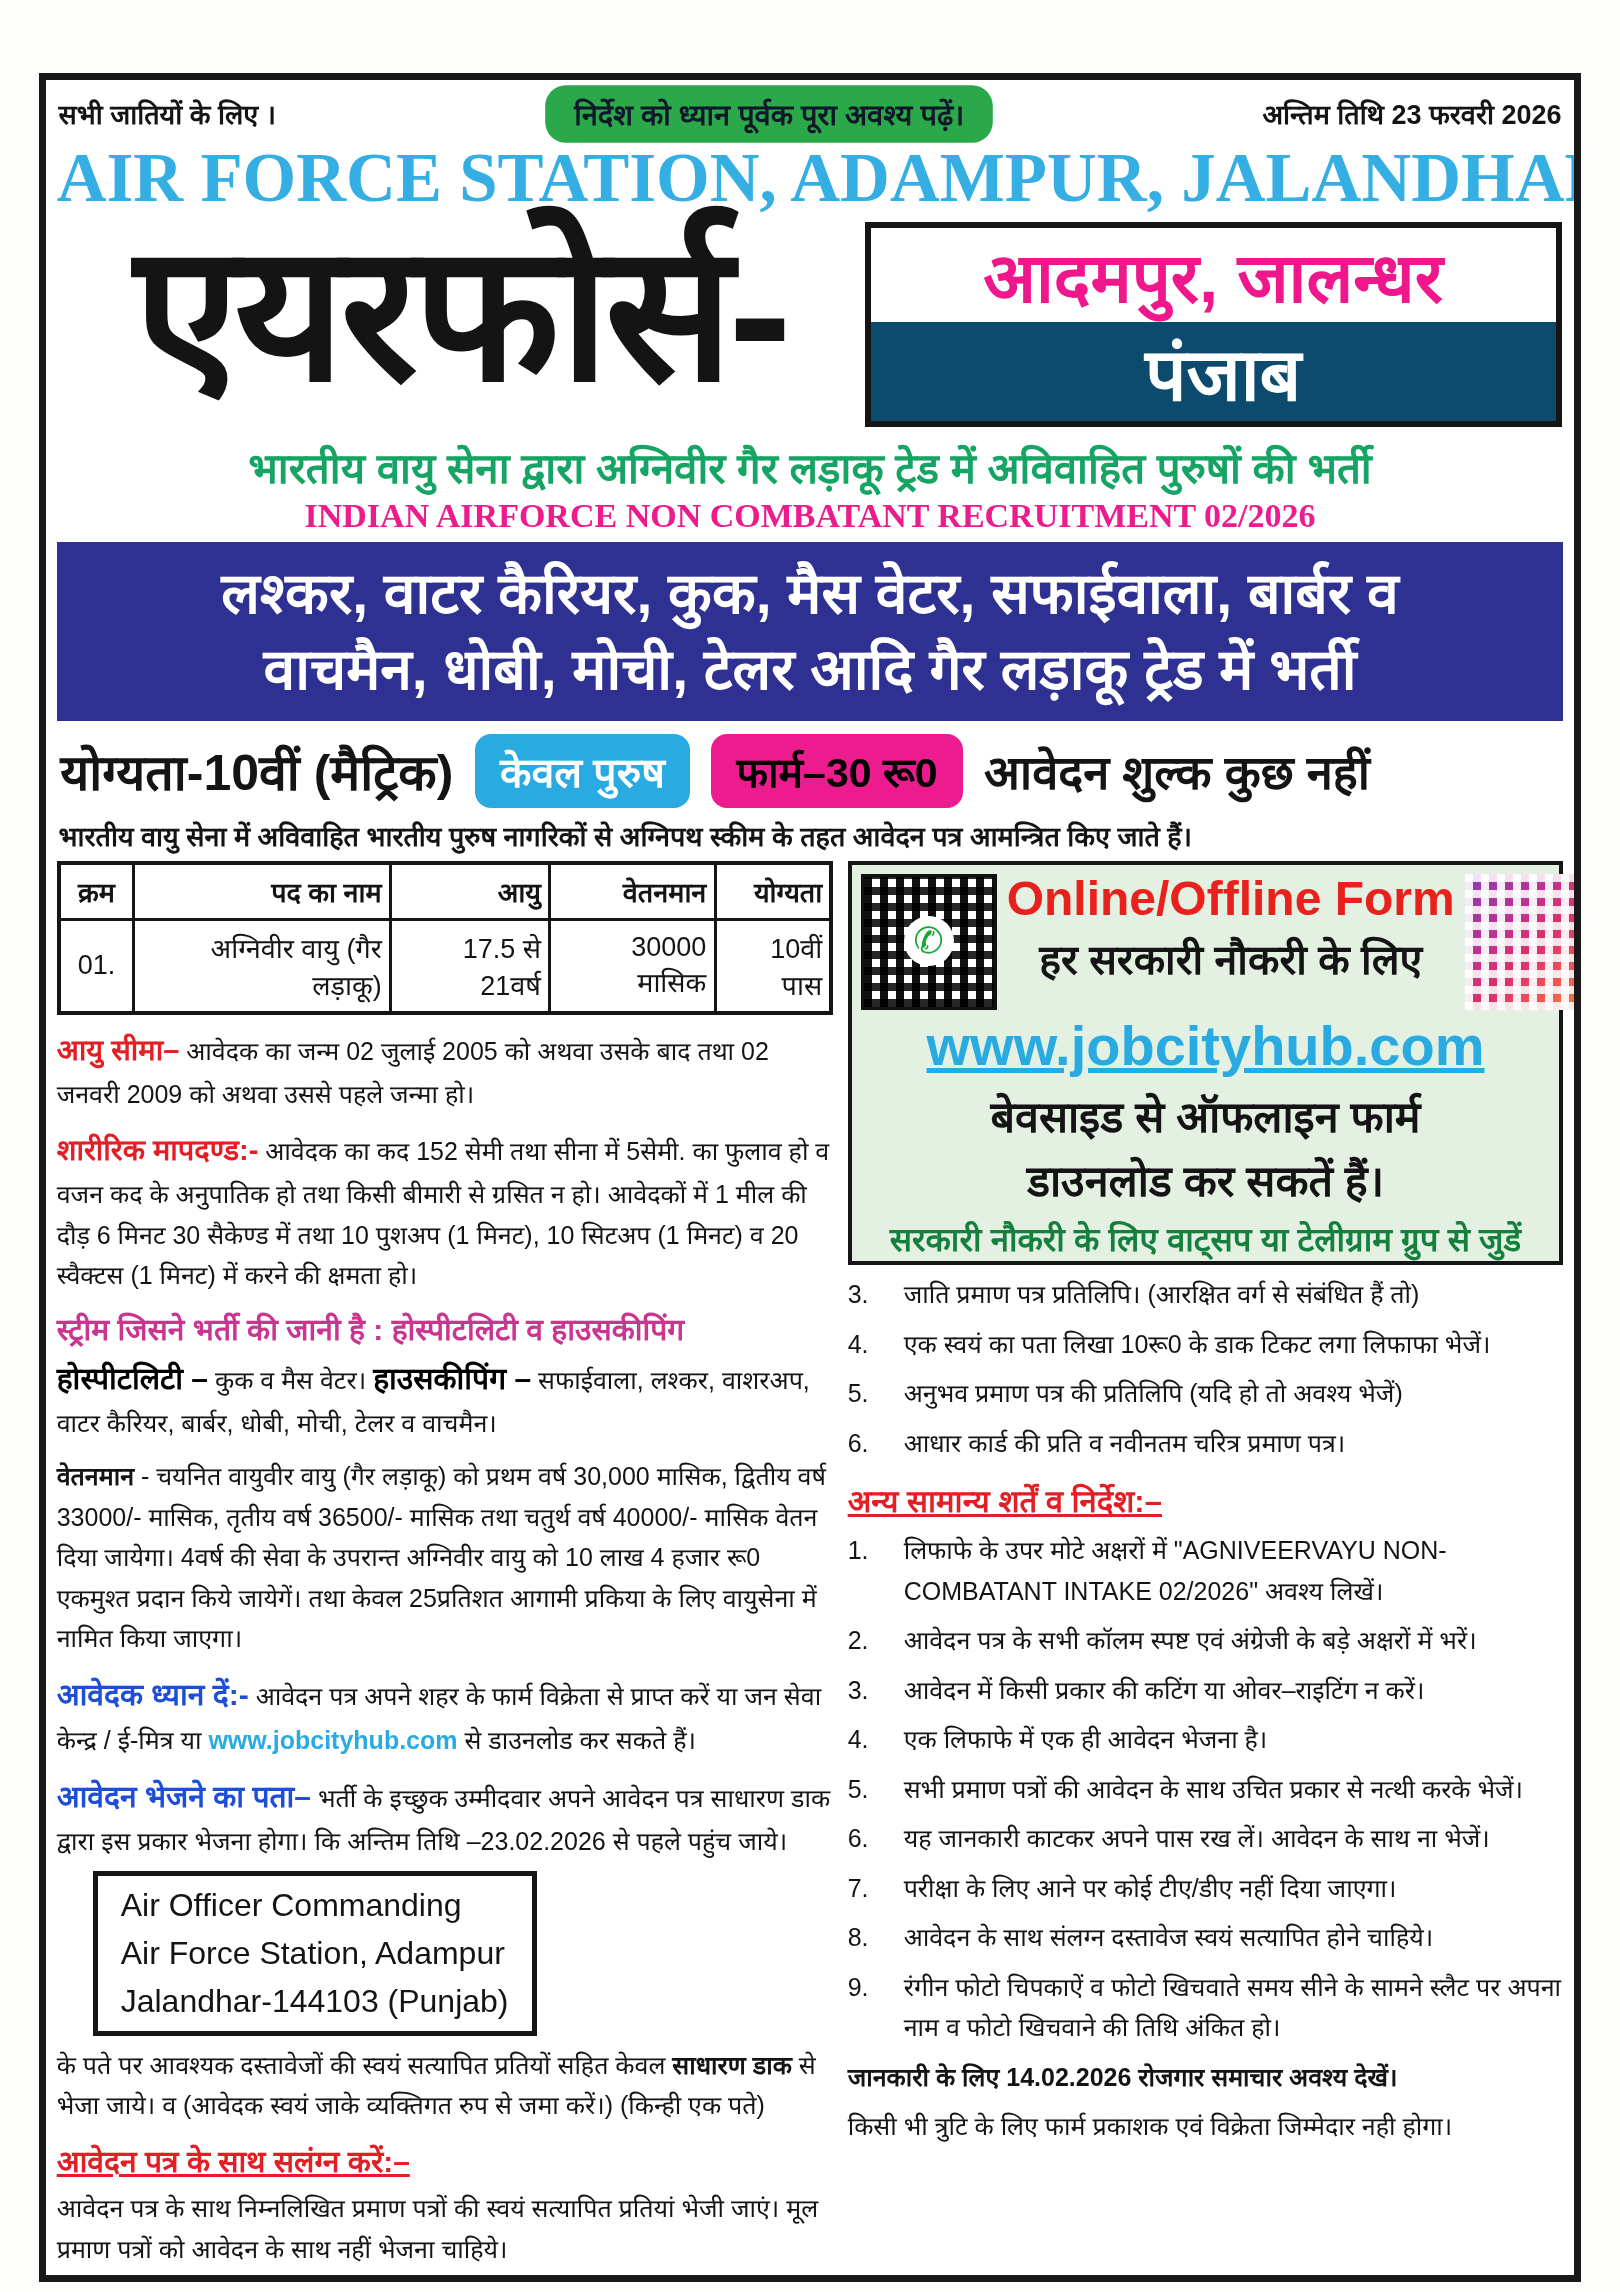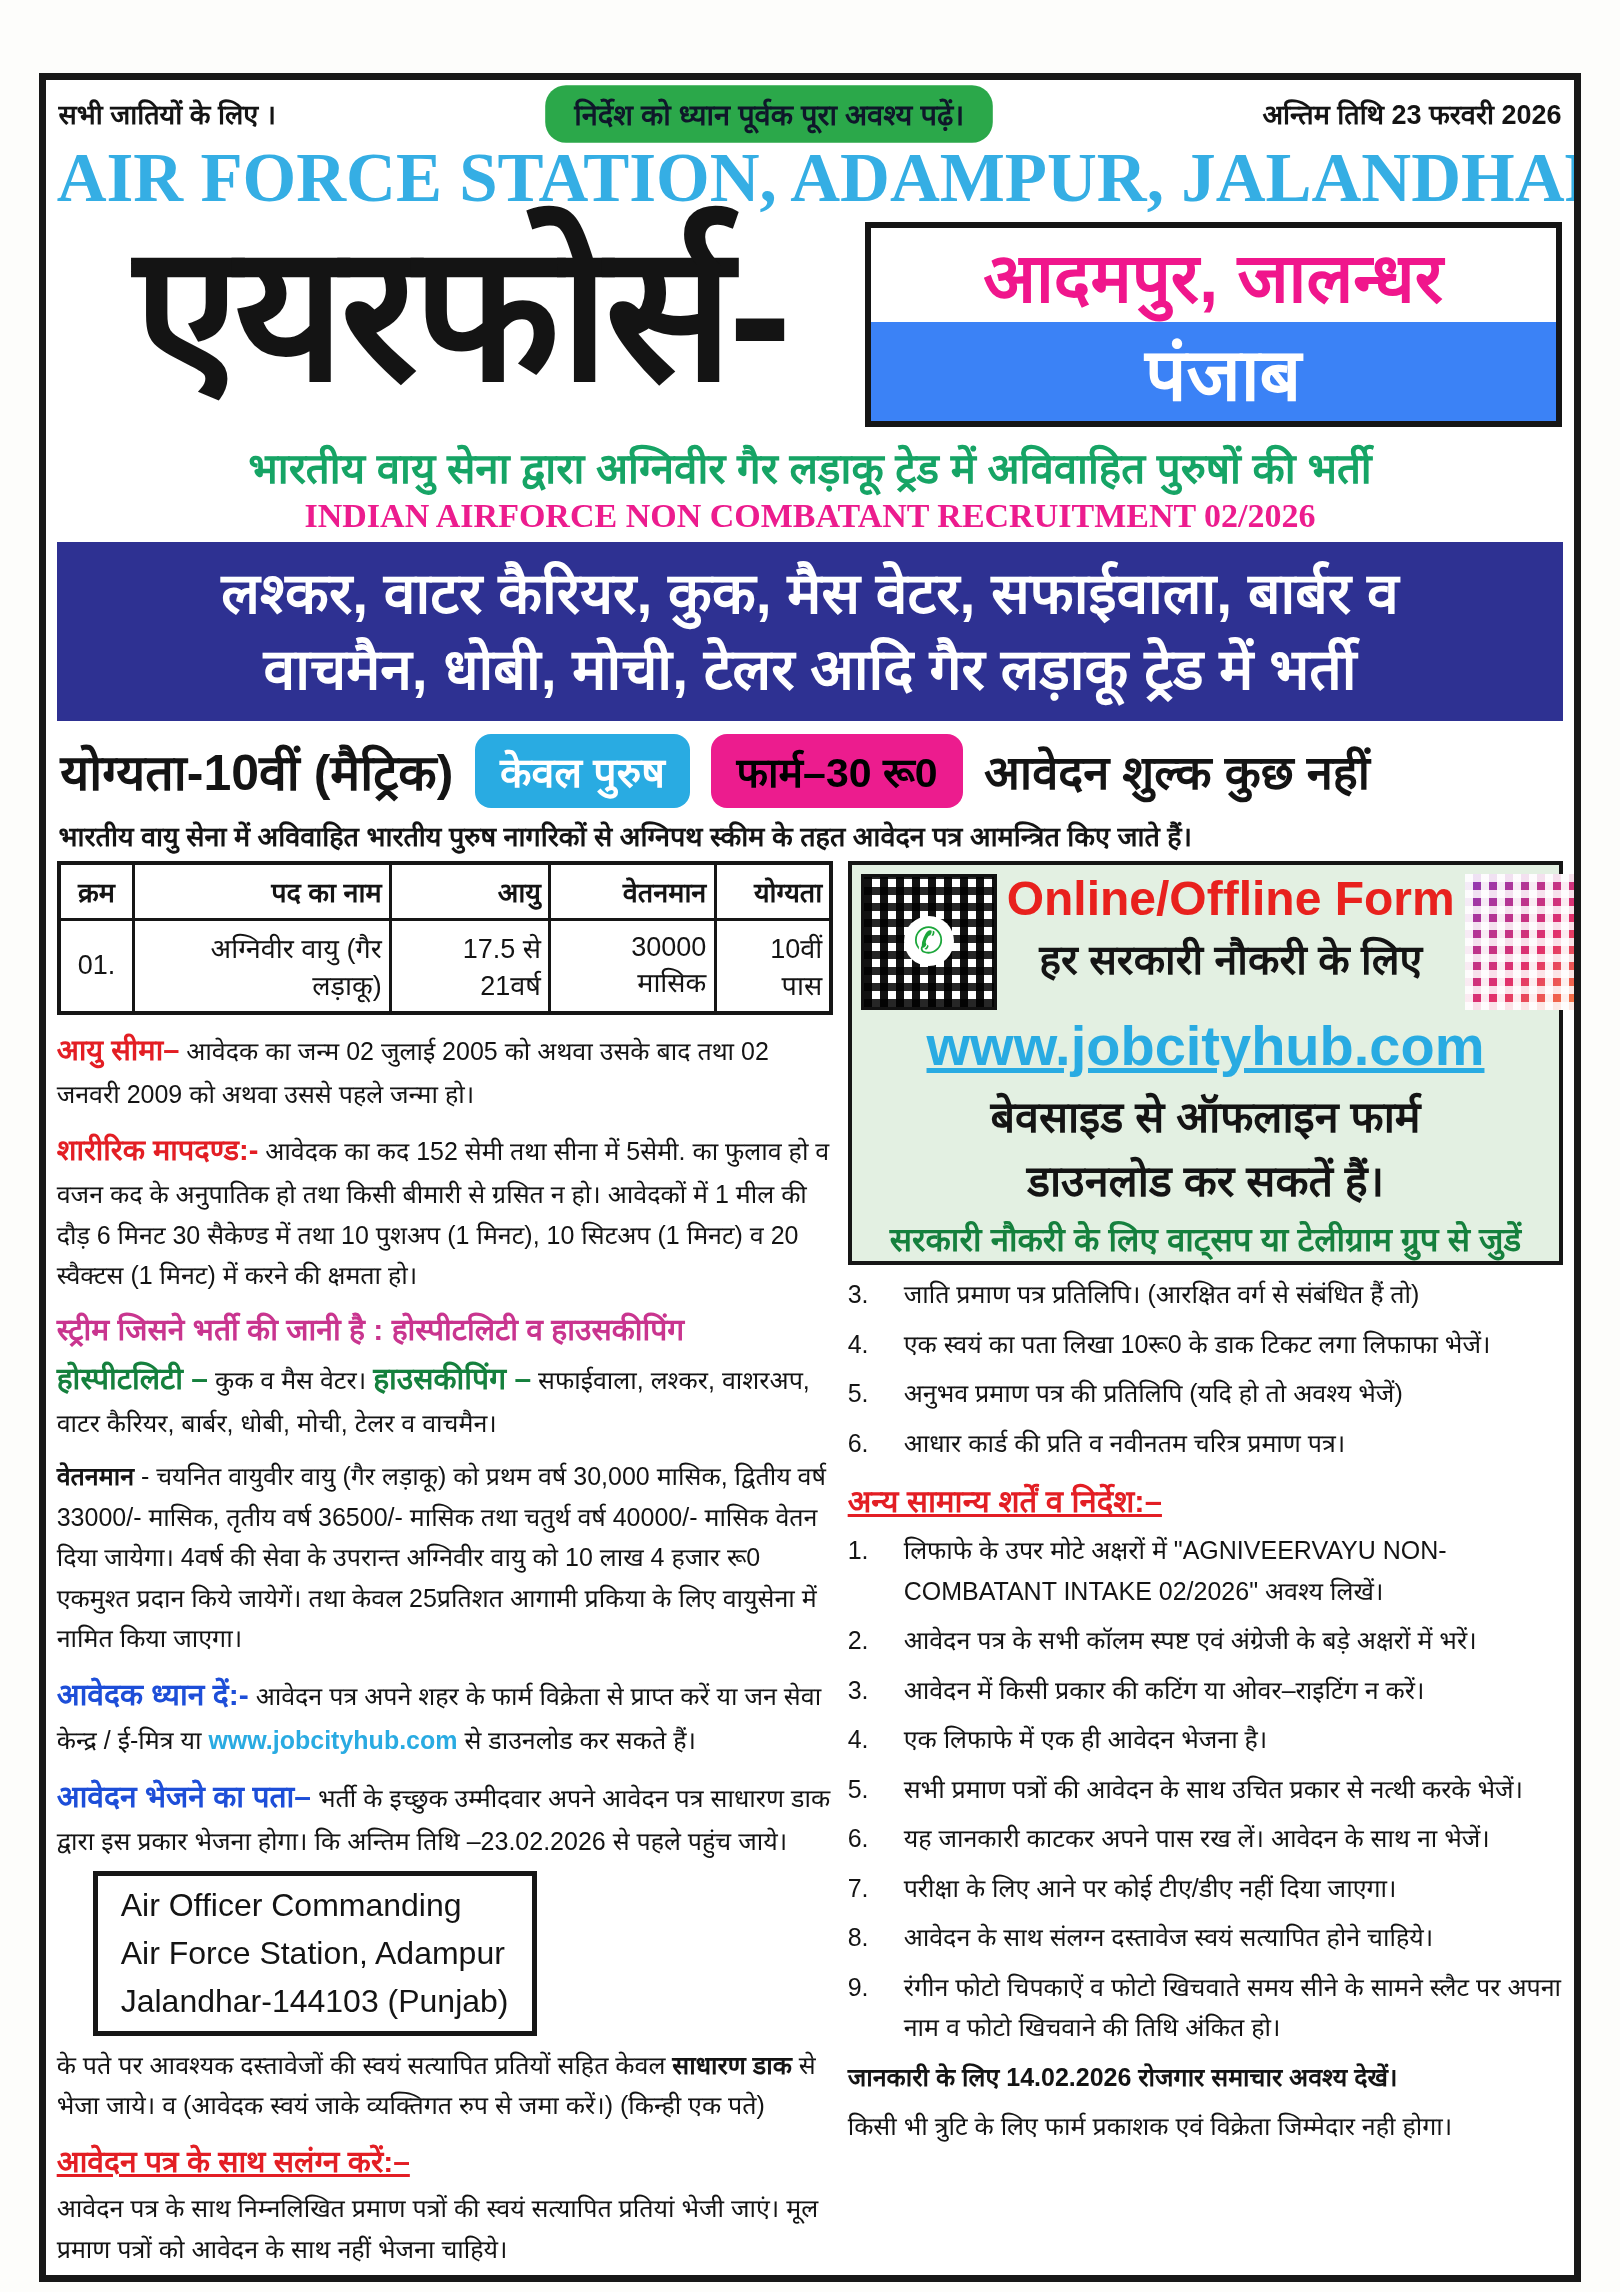--- a/index.html
+++ b/index.html
@@ -25,21 +25,21 @@
   }
 
   
   .brand-row { display:flex; align-items:stretch; margin-top:1.8px; }
   .brand-big {
     flex:1.18; font-size:190px; font-weight:bold; line-height:0.92;
     text-align:center; letter-spacing:-4.5px; padding-top:9px;
   }
   .loc-box { flex:1; border:6.3px solid #151515; display:flex; flex-direction:column; margin:5.4px 1.8px 9px 0; }
   .loc-top { flex:1.05; display:flex; align-items:center; justify-content:center; color:#F0168C; font-weight:bold; font-size:69px; background:#fff; white-space:nowrap; }
-  .loc-bottom { flex:1; background:#3b82f6; color:#fff; font-weight:bold; font-size:73px; display:flex; align-items:center; justify-content:center;padding-left:20px; }
+  .loc-bottom { flex:1; background:#0c4a6e; color:#fff; font-weight:bold; font-size:73px; display:flex; align-items:center; justify-content:center;padding-left:20px; }
 
   .sub-hi { text-align:center; color:#16A465; font-weight:bold; font-size:42px; margin-top:1.8px; white-space:nowrap; }
   .sub-en { text-align:center; color:#EC1C8E; font-family:"Liberation Serif","DejaVu Serif",serif; font-weight:bold; font-size:34px; white-space:nowrap; margin-top:1.8px; }
 
   .trades { background:#2E3192; color:#fff; text-align:center; font-weight:bold; font-size:57px; line-height:1.32; padding:14.3px 5.4px; margin-top:7.2px; }
 
   .elig-row { display:flex; align-items:center; gap:21.5px; margin:12.5px 3.6px 1.8px 3.6px; font-weight:bold; }
   .elig-qual { font-size:50px; white-space:nowrap; }
   .pill-cyan { background:#29ABE2; color:#fff; border-radius:16px; padding:9px 25px; font-size:41px; white-space:nowrap; }
   .pill-pink { background:#EC1C8E; color:#000000; border-radius:16px; padding:9px 25px; font-size:41px; white-space:nowrap; }
@@ -53,21 +53,21 @@
 
   table.post { border-collapse:collapse; width:100%; border:4.5px solid #161616; }
   table.post th, table.post td { border:3.6px solid #161616; font-size:27px; padding:8px 7.2px; text-align:right; }
   table.post th { font-weight:bold; }
   table.post td:first-child, table.post th:first-child { text-align:center; width:75px; }
 
   .para { font-size:25px; line-height:1.62; margin-top:12.5px; }
   .lbl-red { color:#E31E24; font-weight:bold; font-size:29px; }
   .lbl-red-big { color:#1d4ed8; font-weight:bold; font-size:30px; }
   .stream-head { color:#C9358F; font-weight:bold; font-size:30px; margin-top:12.5px; }
-  .lbl-green { color:#15803d; font-weight:bold; font-size:30px;margin-top:35px; }
+  .lbl-green { color:#000000; font-weight:bold; font-size:30px;margin-top:35px; }
   .link { color:#29ABE2; font-weight:bold; }
   .b { font-weight:bold; }
 
   .addr-box { border:5.4px solid #161616; display:inline-block; padding:5.4px 23px; font-size:32px; line-height:1.5; margin:9px 0 3.6px 36px; }
 
   .attach-head { color:#E31E24; font-weight:bold; font-size:30px; text-decoration:underline; margin-top:14.3px; }
   .num-item { display:flex; font-size:25px; line-height:1.62; margin-top:9px; }
   .num-item .n { width:56px; flex:none; }
   .num-item .t { flex:1; }
 

